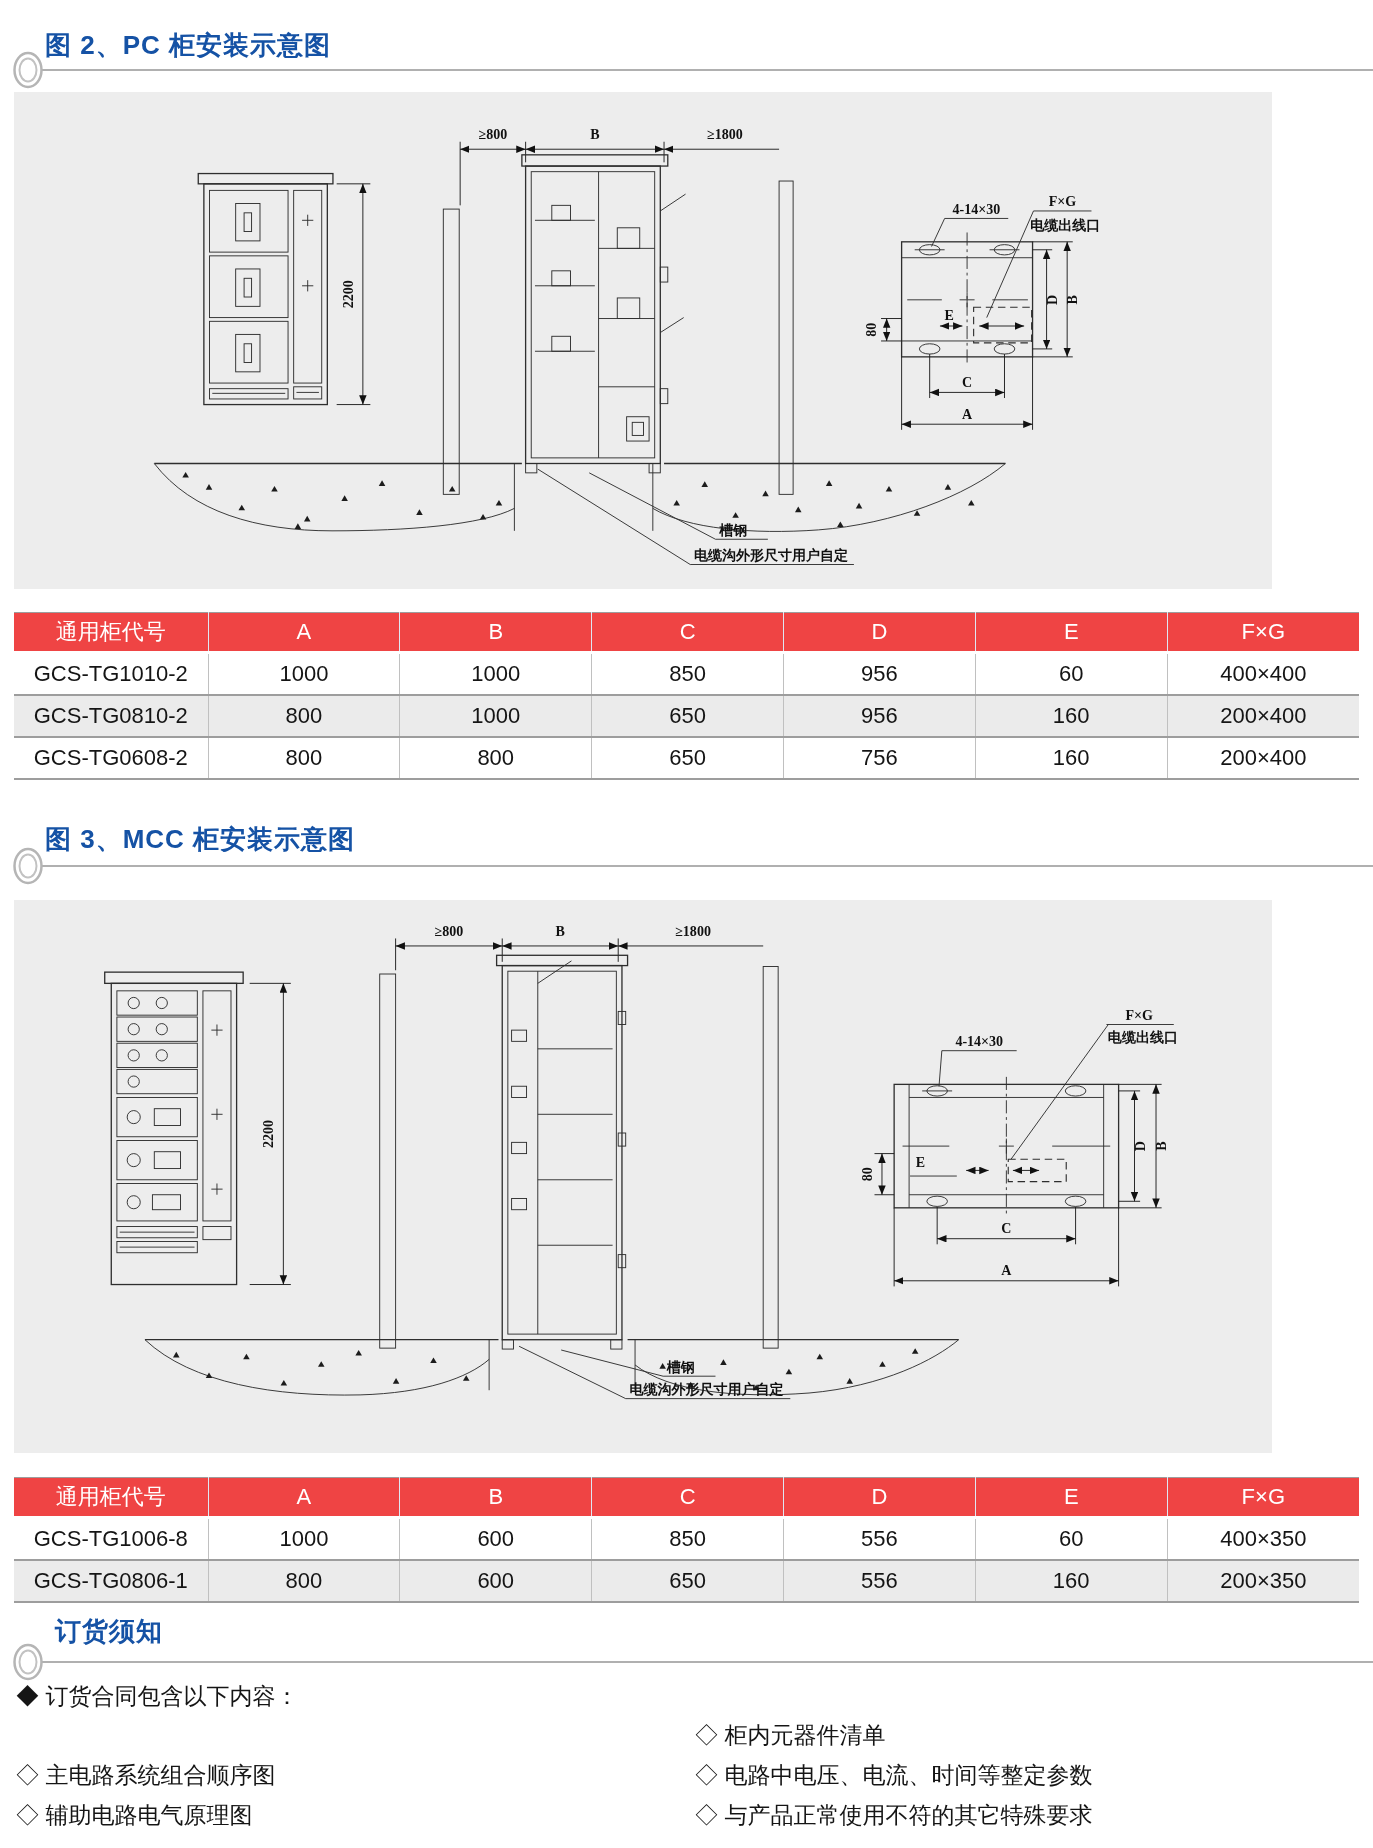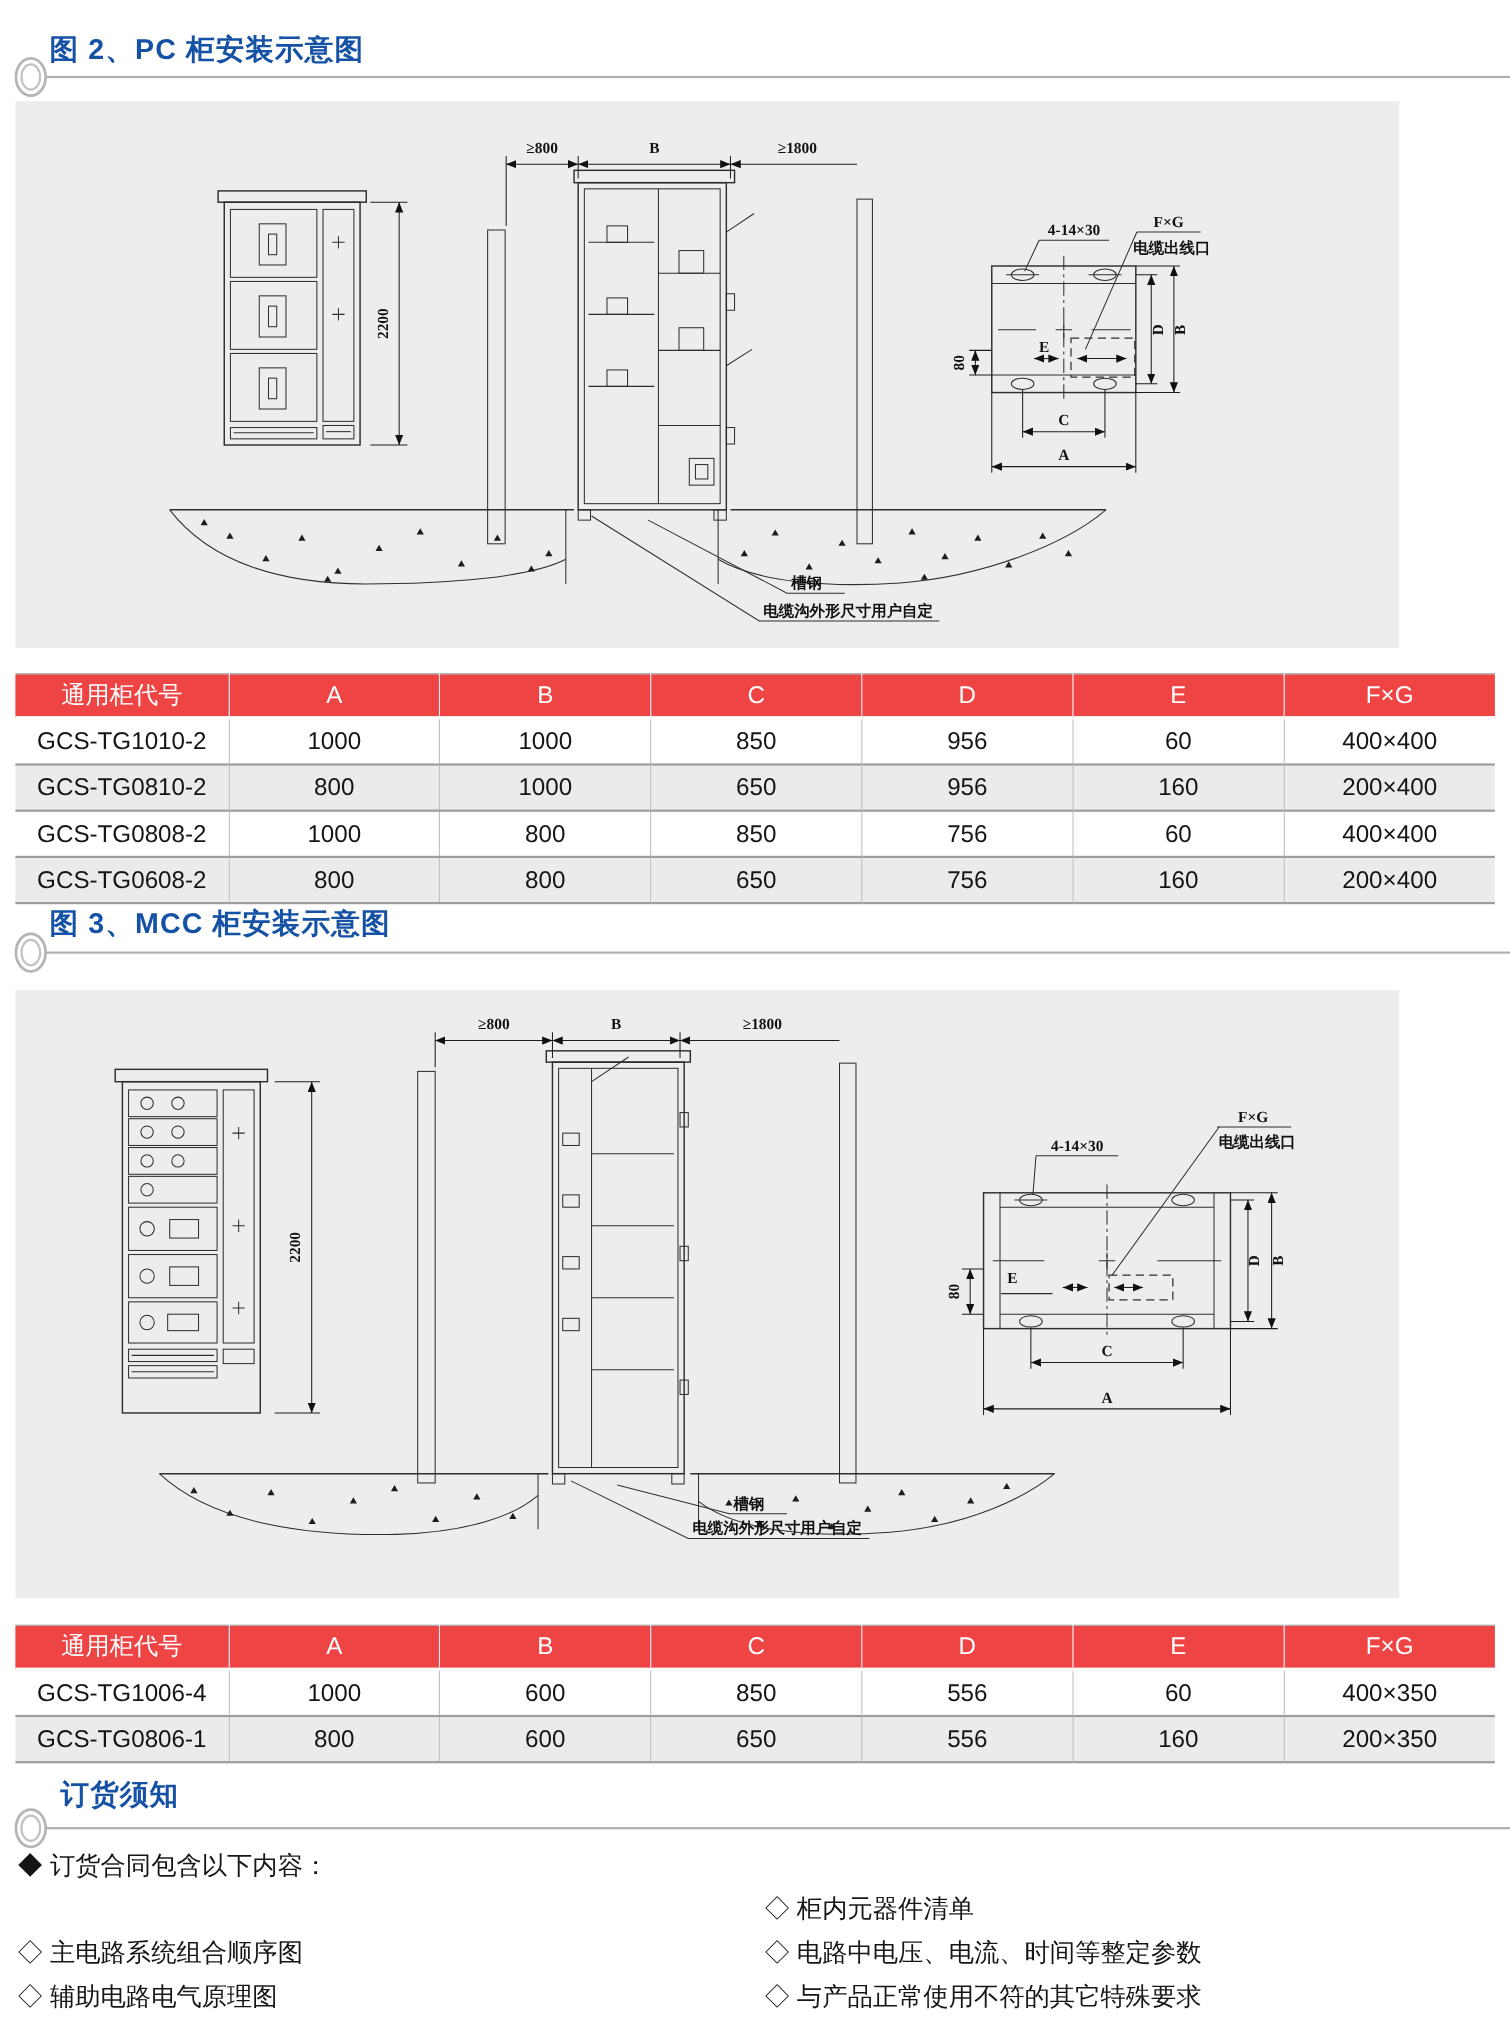--- a/index.html
+++ b/index.html
@@ -228,29 +228,20 @@
       <tr>
         <td>GCS-TG0810-2</td>
         <td>800</td>
         <td>1000</td>
         <td>650</td>
         <td>956</td>
         <td>160</td>
         <td>200×400</td>
       </tr>
       <tr>
-        <td>GCS-TG0808-2</td>
-        <td>1000</td>
-        <td>800</td>
-        <td>850</td>
-        <td>756</td>
-        <td>60</td>
-        <td>400×400</td>
-      </tr>
-      <tr>
         <td>GCS-TG0608-2</td>
         <td>800</td>
         <td>800</td>
         <td>650</td>
         <td>756</td>
         <td>160</td>
         <td>200×400</td>
       </tr>
     </tbody>
   </table>
@@ -430,21 +421,21 @@
         <th>A</th>
         <th>B</th>
         <th>C</th>
         <th>D</th>
         <th>E</th>
         <th>F×G</th>
       </tr>
     </thead>
     <tbody>
       <tr>
-        <td>GCS-TG1006-4</td>
+        <td>GCS-TG1006-8</td>
         <td>1000</td>
         <td>600</td>
         <td>850</td>
         <td>556</td>
         <td>60</td>
         <td>400×350</td>
       </tr>
       <tr>
         <td>GCS-TG0806-1</td>
         <td>800</td>

